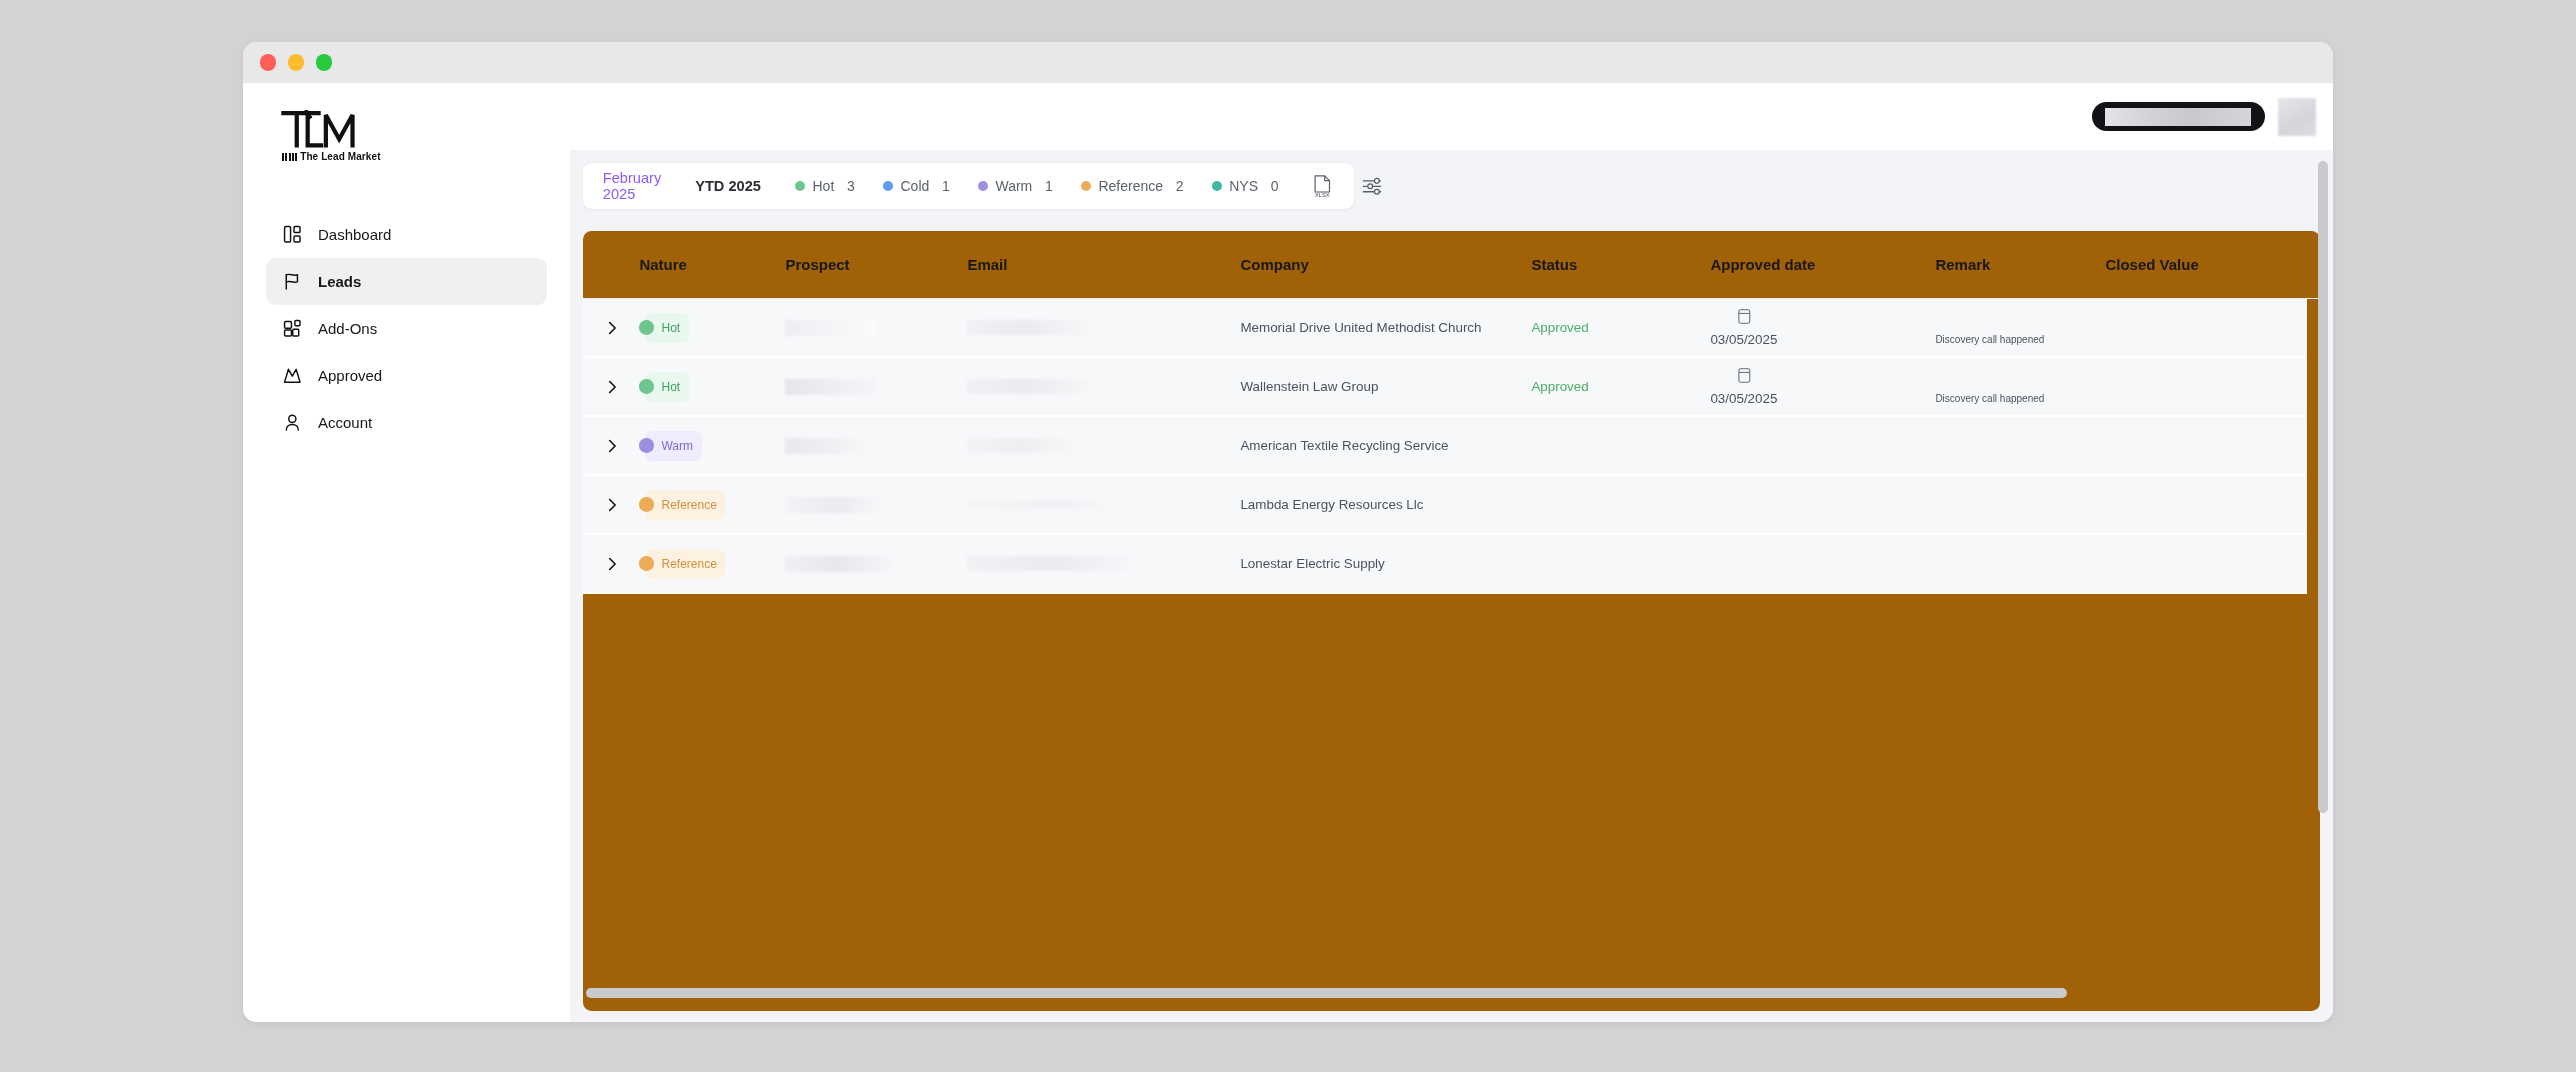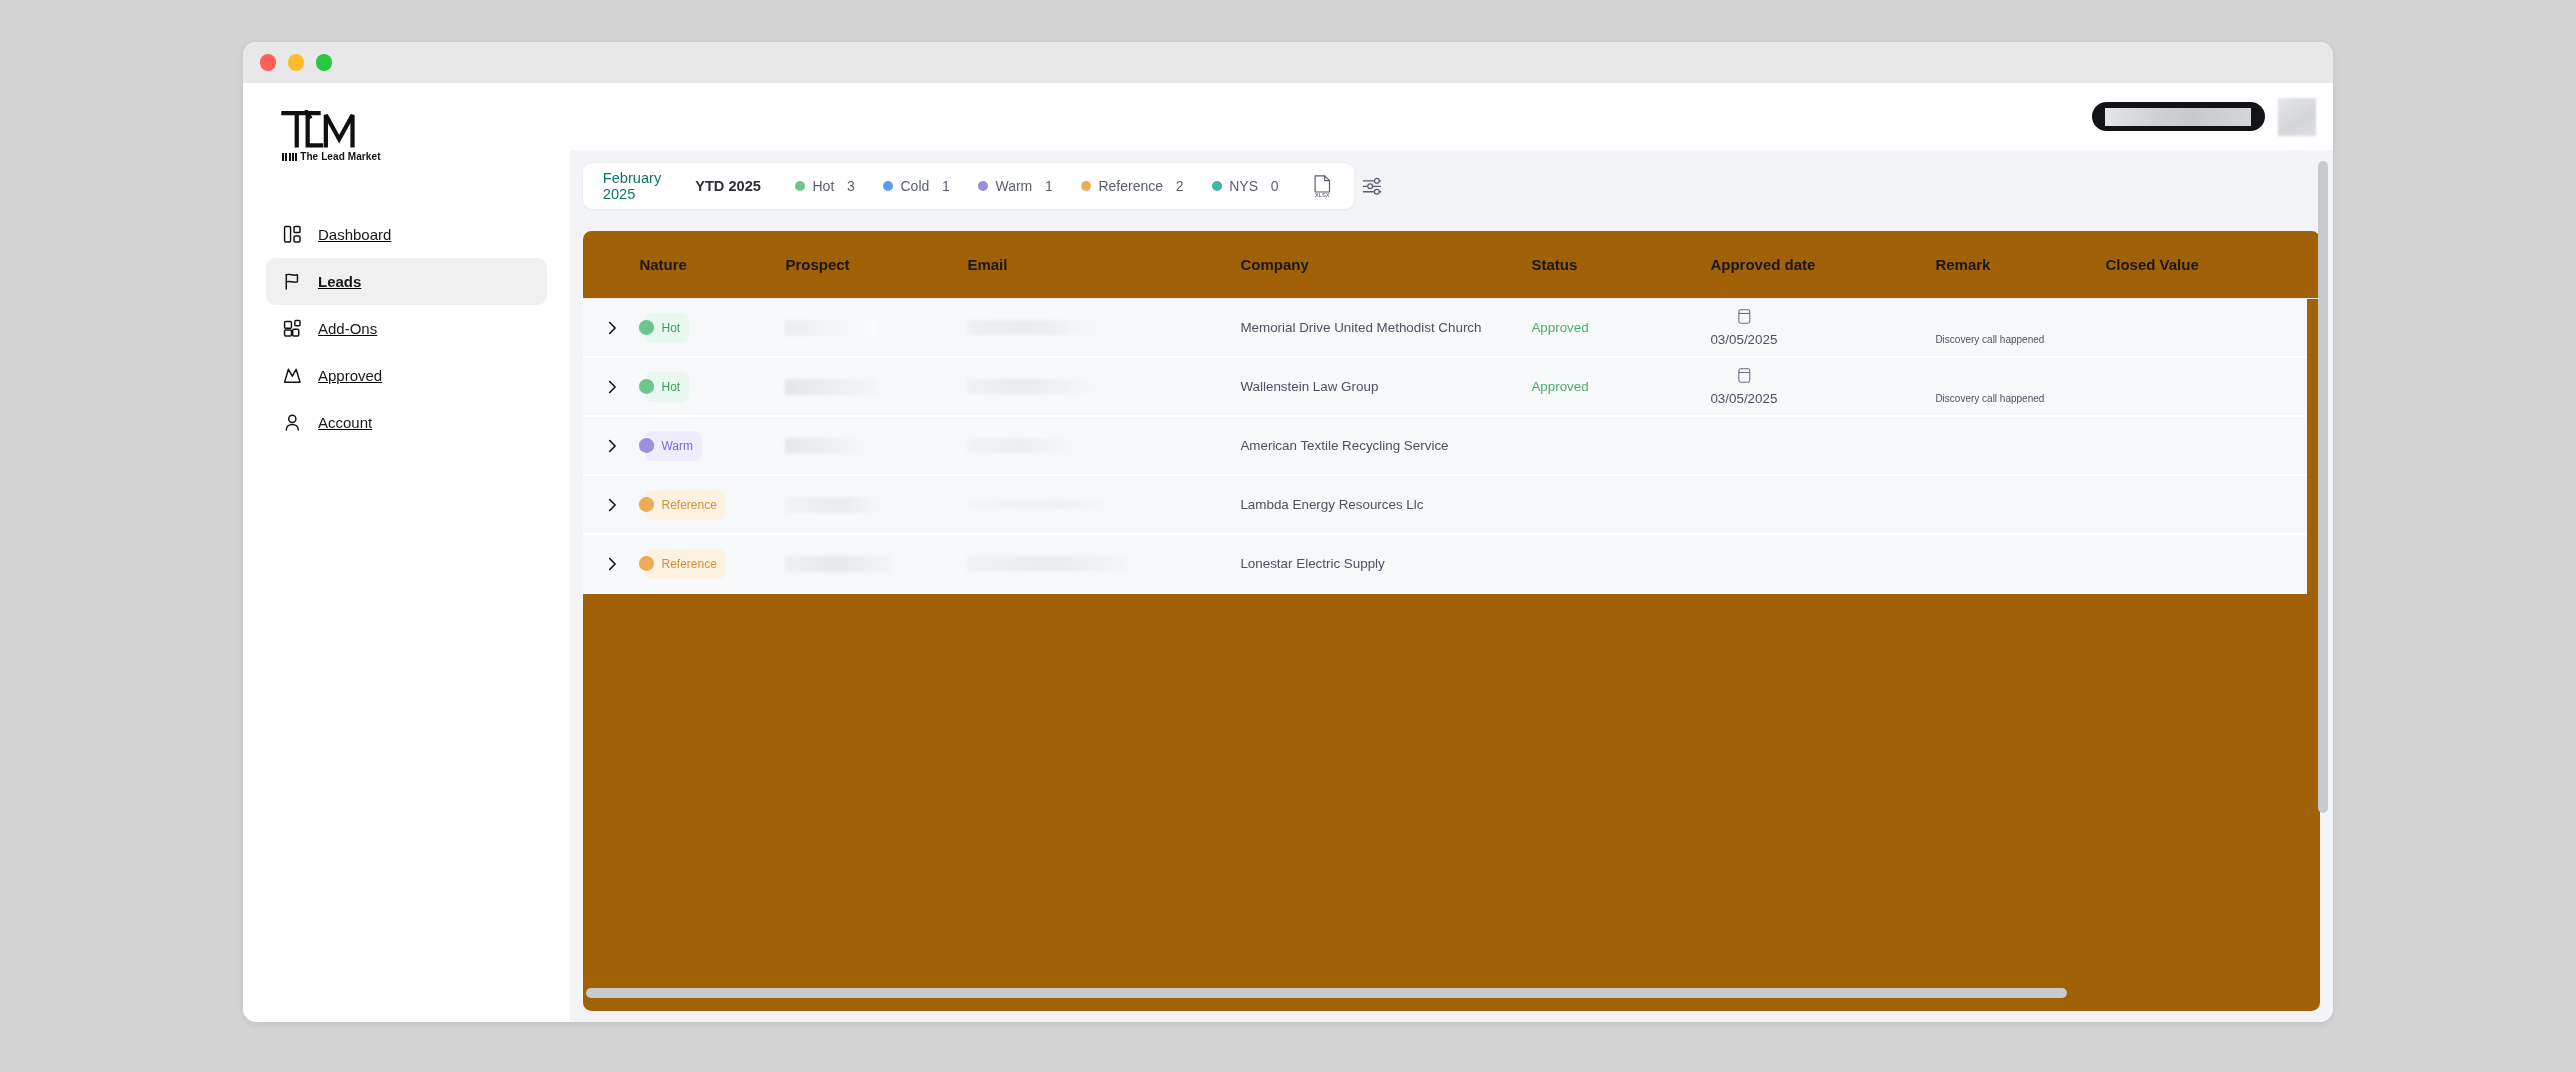--- a/index.html
+++ b/index.html
@@ -59,21 +59,20 @@
     font-size: 10px; font-weight: bold; color: #111;
     letter-spacing: 0.1px; line-height: 8px;
   }
 
   .nav { padding: 0 23px; }
   .nav-item {
     display: flex; align-items: center; gap: 15px;
     height: 47px; padding-left: 16.4px;
     border-radius: 9.7px;
     cursor: pointer;
-    text-decoration: underline;
   }
   .nav-item.active { background: #f0f0f0; }
   .nav-label { font-size: 15px; color: #18181b; font-weight: 500; }
   .nav-item.active .nav-label { font-weight: 700; }
   .nav-ico { width: 20.6px; height: 20.6px; flex: none; display:block; }
 
   
   .main {
     flex: 1;
     background: #f2f4f8;
@@ -109,21 +108,21 @@
   .filter-card {
     position: absolute; left: 13.4px; top: 80px;
     height: 46px; width: 771px;
     background: #ffffff;
     border-radius: 9px;
     box-shadow: 0 0.6px 2.4px rgba(16,24,40,.07);
     display: flex; align-items: center;
     padding-left: 19.4px; gap: 0;
   }
   .f-link {
-    font-size: 14.6px; color: #0f766e; cursor: pointer; margin-right: 34px;
+    font-size: 14.6px; color: #8b5cf6; cursor: pointer; margin-right: 34px;
   }
   .f-ytd {
     font-size: 14.6px; color: #2c2f36; font-weight: 600; margin-right: 34px;
     cursor: pointer; white-space: nowrap;
   }
   .chip {
     display: flex; align-items: center; gap: 7.3px;
     margin-right: 28px; cursor: pointer; white-space: nowrap;
   }
   .chip-dot { width: 10.3px; height: 10.3px; border-radius: 50%; flex: none; }

